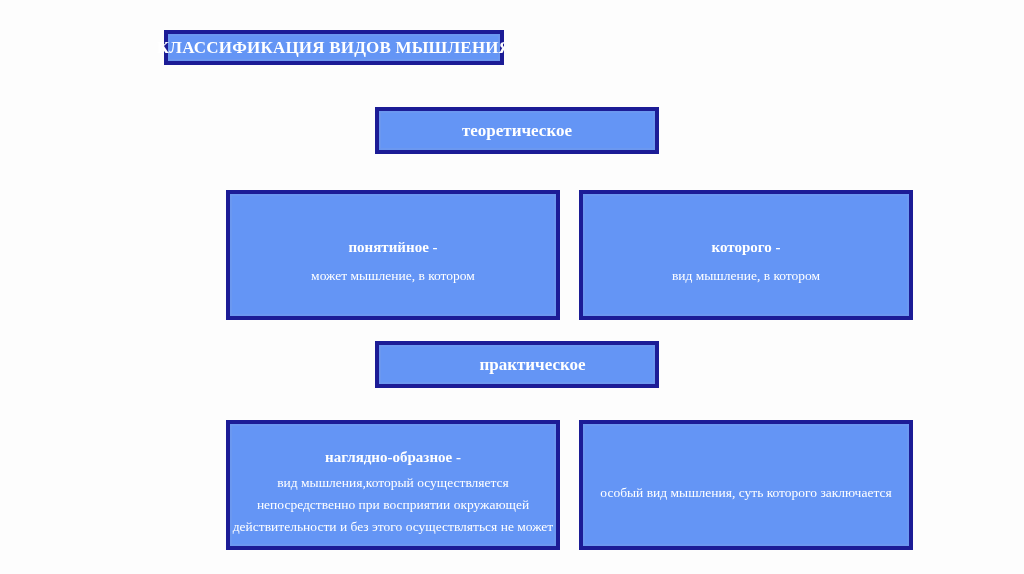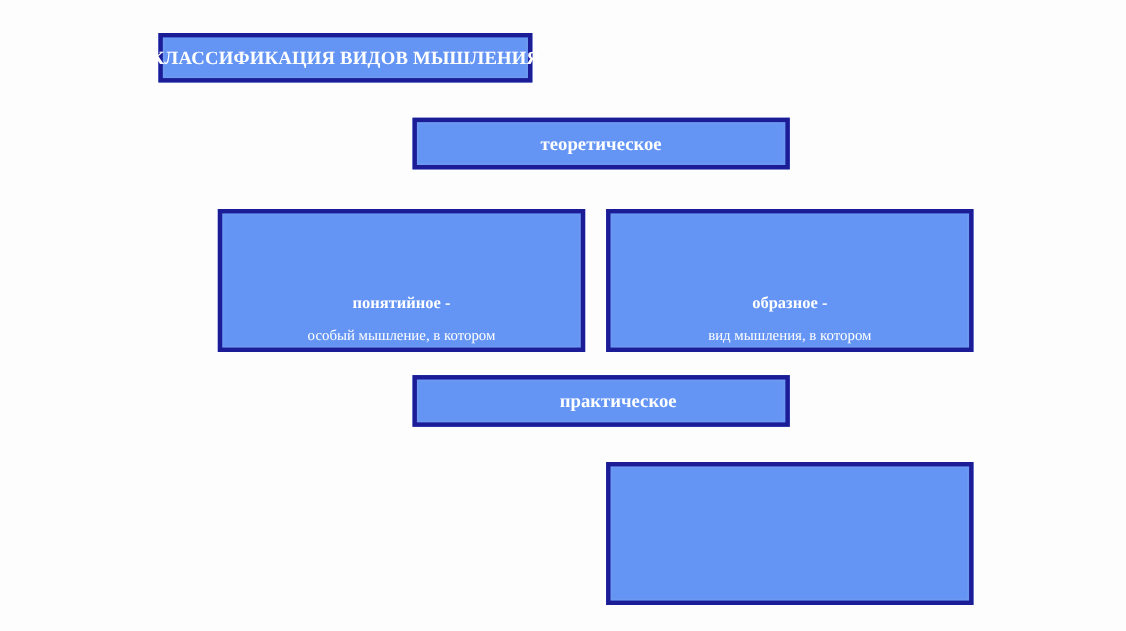--- a/index.html
+++ b/index.html
@@ -30,56 +30,57 @@
     box-shadow: inset 0 0 0 2px #6b98f0;
     color: #ffffff;
     text-align: center;
     display: flex;
     flex-direction: column;
     align-items: center;
   }
 
   
   .node--title {
-    left: 144px;
+    left: 164px;
     top: 30px;
     width: 340px;
-    height: 45px;
+    height: 35px;
     justify-content: center;
     text-align: right;
   }
   .node--title .hdr {
     font-size: 17px;
     font-weight: bold;
     letter-spacing: 0.2px;
     line-height: 1.05;
     white-space: nowrap;
   }
 
   
   .node--strip {
     left: 375px;
-    width: 343px;
+    width: 284px;
     height: 47px;
     justify-content: center;
   }
   .node--theor { top: 107px; }
   .node--prakt { top: 341px; padding-left: 31px; }
   .node--strip .hdr {
     font-size: 17px;
     font-weight: bold;
     line-height: 1.05;
     white-space: nowrap;
   }
 
   
   .node--panel {
     width: 334px;
     padding-top: 16px;
-    justify-content: flex-end;
+    justify-content: center;
+    margin-left: 28px;
   }
   .node--left  { left: 198px; }
   .node--right { left: 551px; }
   .node--row1  { top: 190px; height: 130px; }
   .node--row2  { top: 420px; height: 130px; }
 
   .node--panel .hdr {
     font-size: 15px;
     font-weight: bold;
     line-height: 1.15;
@@ -103,29 +104,36 @@
   <div class="node node--title">
     <div class="hdr">КЛАССИФИКАЦИЯ ВИДОВ МЫШЛЕНИЯ</div>
   </div>
 
   <div class="node node--strip node--theor">
     <div class="hdr">теоретическое</div>
   </div>
 
   <div class="node node--panel node--left node--row1">
     <div class="hdr">понятийное -</div>
-    <div class="line">особый мышление, в котором</div>
+    <div class="line">может мышление, в котором</div>
   </div>
 
   <div class="node node--panel node--right node--row1">
-    <div class="hdr">образное -</div>
-    <div class="line">вид мышления, в котором</div>
+    <div class="hdr">которого -</div>
+    <div class="line">вид мышление, в котором</div>
   </div>
 
   <div class="node node--strip node--prakt">
     <div class="hdr">практическое</div>
   </div>
 
+  <div class="node node--panel node--left node--row2">
+    <div class="hdr">наглядно-образное -</div>
+    <div class="line">вид мышления,который осуществляется</div>
+    <div class="line">непосредственно при восприятии окружающей</div>
+    <div class="line">действительности и без этого осуществляться не может</div>
+  </div>
 
   <div class="node node--panel node--right node--row2">
+    <div class="line">особый вид мышления, суть которого заключается</div>
   </div>
 
 </div>
 
 </body></html>

